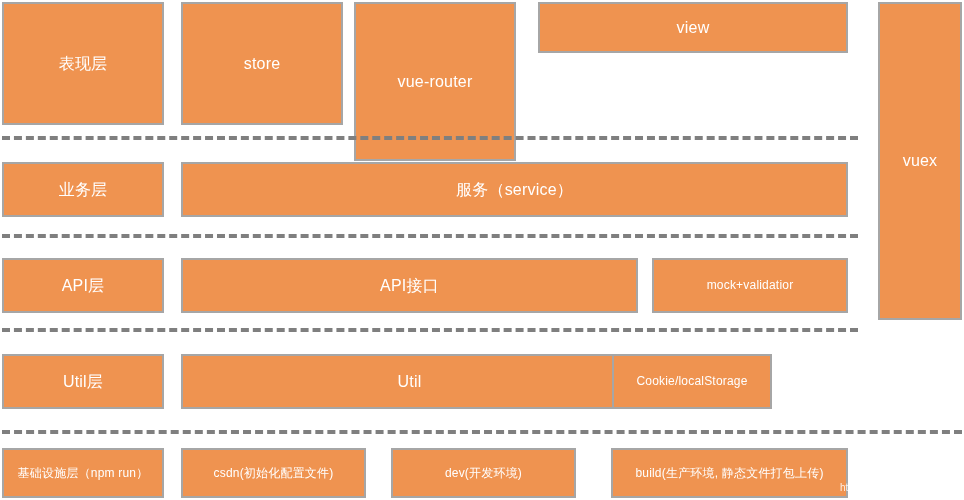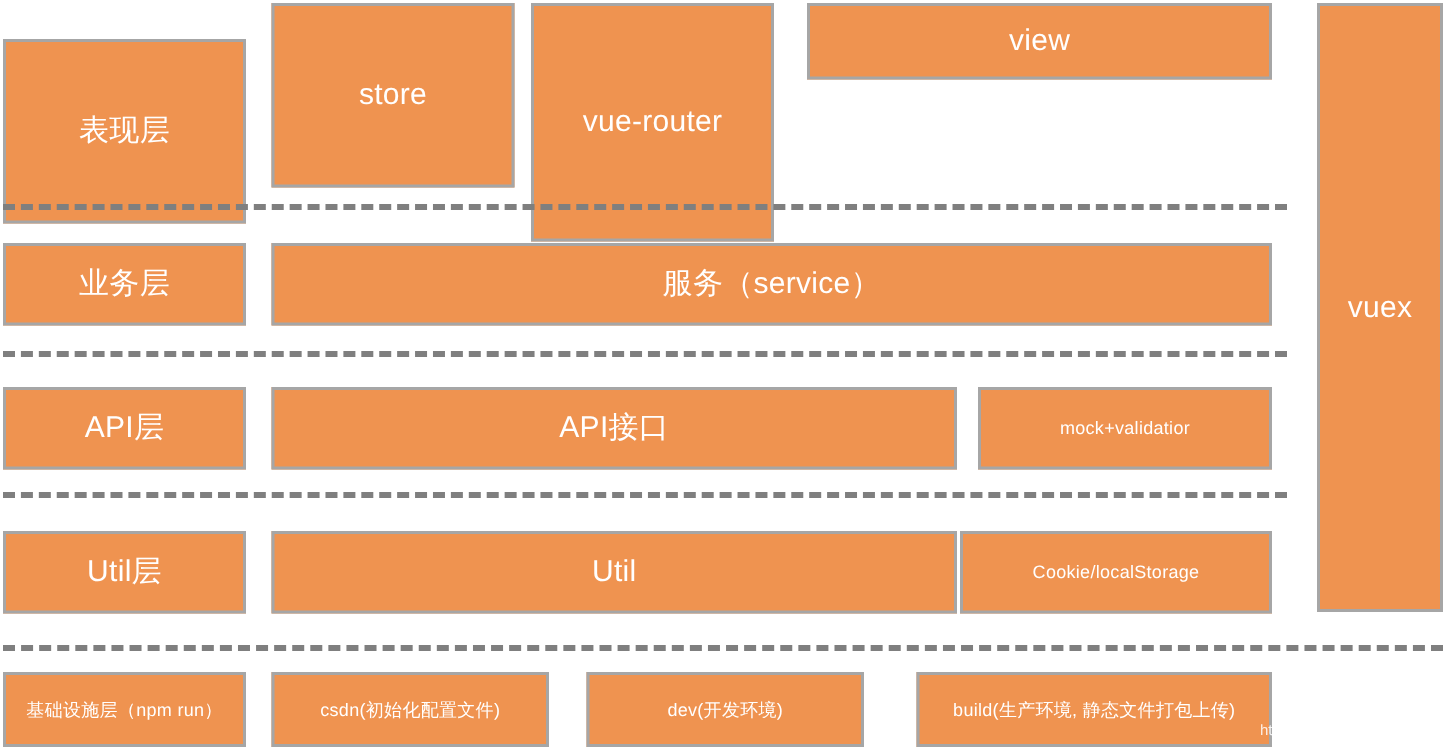--- a/index.html
+++ b/index.html
@@ -20,21 +20,21 @@
   .box {
     position: absolute;
     box-sizing: border-box;
     background: #ef9350;
     border: 2px solid #a6a6a6;
     color: #ffffff;
     display: flex;
     align-items: center;
     justify-content: center;
     text-align: center;
-    font-size: 20px;
+    font-size: 16px;
     line-height: 1.25;
     padding: 2px 6px;
     letter-spacing: 0.2px;
   }
   .box.small { font-size: 12px; }
   .divider {
     position: absolute;
     height: 0;
     border-top: 4px dashed #7f7f7f;
   }
@@ -57,46 +57,46 @@
     user-select: none;
   }
 </style>
 </head>
 <body>
 
 <div id="canvas">
 
   <div class="wm-big" style="left:598px; top:444px;">www.talkdaa.com</div>
 
-  <div class="box" style="left:2px; top:2px; width:162px; height:123px;margin-top:24px;">表现层</div>
+  <div class="box" style="left:2px; top:2px; width:162px; height:123px;">表现层</div>
   <div class="box" style="left:181px; top:2px; width:162px; height:123px;">store</div>
   <div class="box" style="left:354px; top:2px; width:162px; height:159px;">vue-router</div>
   <div class="box" style="left:538px; top:2px; width:310px; height:51px;">view</div>
 
   <div class="divider" style="left:2px; top:136px; width:856px;"></div>
 
   <div class="box" style="left:2px; top:162px; width:162px; height:55px;">业务层</div>
   <div class="box" style="left:181px; top:162px; width:667px; height:55px;text-align:right;">服务（service）</div>
 
   <div class="divider" style="left:2px; top:234px; width:856px;"></div>
 
   <div class="box" style="left:2px; top:258px; width:162px; height:55px;">API层</div>
   <div class="box" style="left:181px; top:258px; width:457px; height:55px;">API接口</div>
   <div class="box small" style="left:652px; top:258px; width:196px; height:55px;">mock+validatior</div>
 
   <div class="divider" style="left:2px; top:328px; width:856px;"></div>
 
   <div class="box" style="left:2px; top:354px; width:162px; height:55px;">Util层</div>
   <div class="box" style="left:181px; top:354px; width:457px; height:55px;text-align:center;">Util</div>
-  <div class="box small" style="left:640px; top:354px; width:208px; height:55px;">Cookie/localStorage</div>
+  <div class="box small" style="left:612px; top:354px; width:160px; height:55px;">Cookie/localStorage</div>
 
   <div class="divider" style="left:2px; top:430px; width:960px;"></div>
 
   <div class="box small" style="left:2px; top:448px; width:162px; height:50px;">基础设施层（npm run）</div>
   <div class="box small" style="left:181px; top:448px; width:185px; height:50px;">csdn(初始化配置文件)</div>
   <div class="box small" style="left:611px; top:448px; width:237px; height:50px;">build(生产环境, 静态文件打包上传)</div>
   <div class="box small" style="left:391px; top:448px; width:185px; height:50px;">dev(开发环境)</div>
 
-  <div class="box" style="left:878px; top:2px; width:84px; height:406px;">vuex</div>
+  <div class="box" style="left:878px; top:2px; width:84px; height:318px;">vuex</div>
 
   <div class="wm-url" style="left:840px; top:482px;">https://blog.csdn.net/Allence_z</div>
 
 </div>
 
 </body></html>

